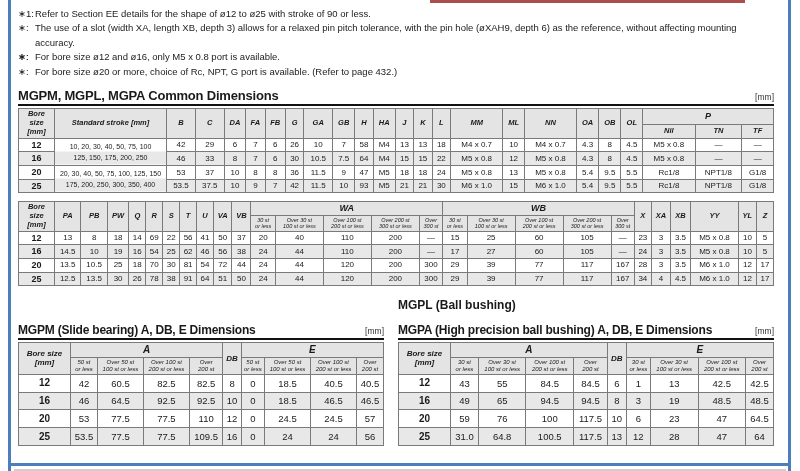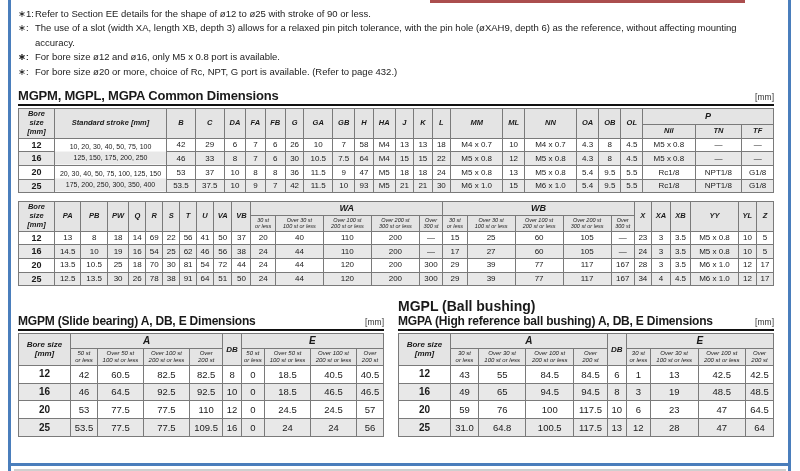--- a/index.html
+++ b/index.html
@@ -39,21 +39,21 @@
   td.stroke { font-size:7px; width:112px; line-height:1.6; }
   td.split { background:linear-gradient(to bottom,#fff 50%,var(--stripe-bg) 50%) !important; }
 
   .big-table { margin-bottom:8px; }
   .mid-table { margin-bottom:12px; }
 
   
   .bottom-row { display:flex; align-items:flex-end; gap:14px; margin-top:4px; }
   .bottom-col-left  { width:366px; }
   .bottom-col-right { width:376px; }
-  .pre-title { font-weight:bold; font-size:14px; margin-bottom:0; }
+  .pre-title { font-weight:bold; font-size:12px; margin-bottom:11px; }
   .small .sec-title .t { font-size:12px; }
   .small thead th.tiny { font-size:6px; }
   .small thead th.grp { font-size:10px; }
   .small thead th { font-size:8px; }
   .small td { font-size:9.5px; padding:2.5px 1px; }
   .small td.bore { font-size:10px; width:52px; }
 </style>
 </head>
 <body>
 
@@ -490,21 +490,21 @@
                 <td>56</td>
               </tr>
             </tbody>
           </table>
         </div>
     </div>
 
     <div class="bottom-col-right small">
       <div class="pre-title">MGPL (Ball bushing)</div>
       <div class="sec-title">
-        <span class="t">MGPA (High reference ball bushing) A, DB, E Dimensions</span>
+        <span class="t">MGPA (High precision ball bushing) A, DB, E Dimensions</span>
         <span class="u">[mm]</span>
       </div>
       <div>
           <table>
             <thead>
               <tr>
                 <th rowspan="2">Bore size
 [mm]</th>
                 <th colspan="4" class="grp">A</th>
                 <th rowspan="2">DB</th>

